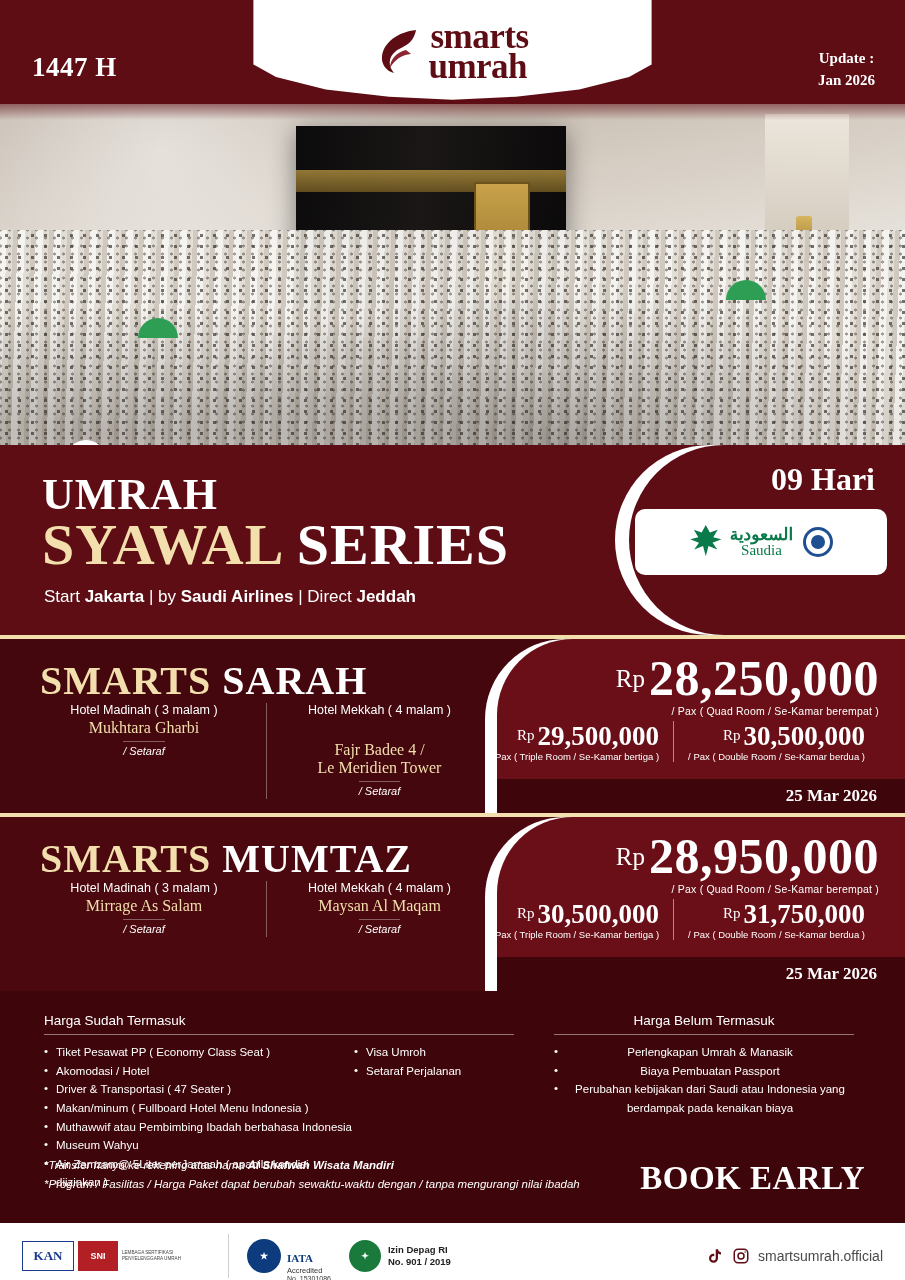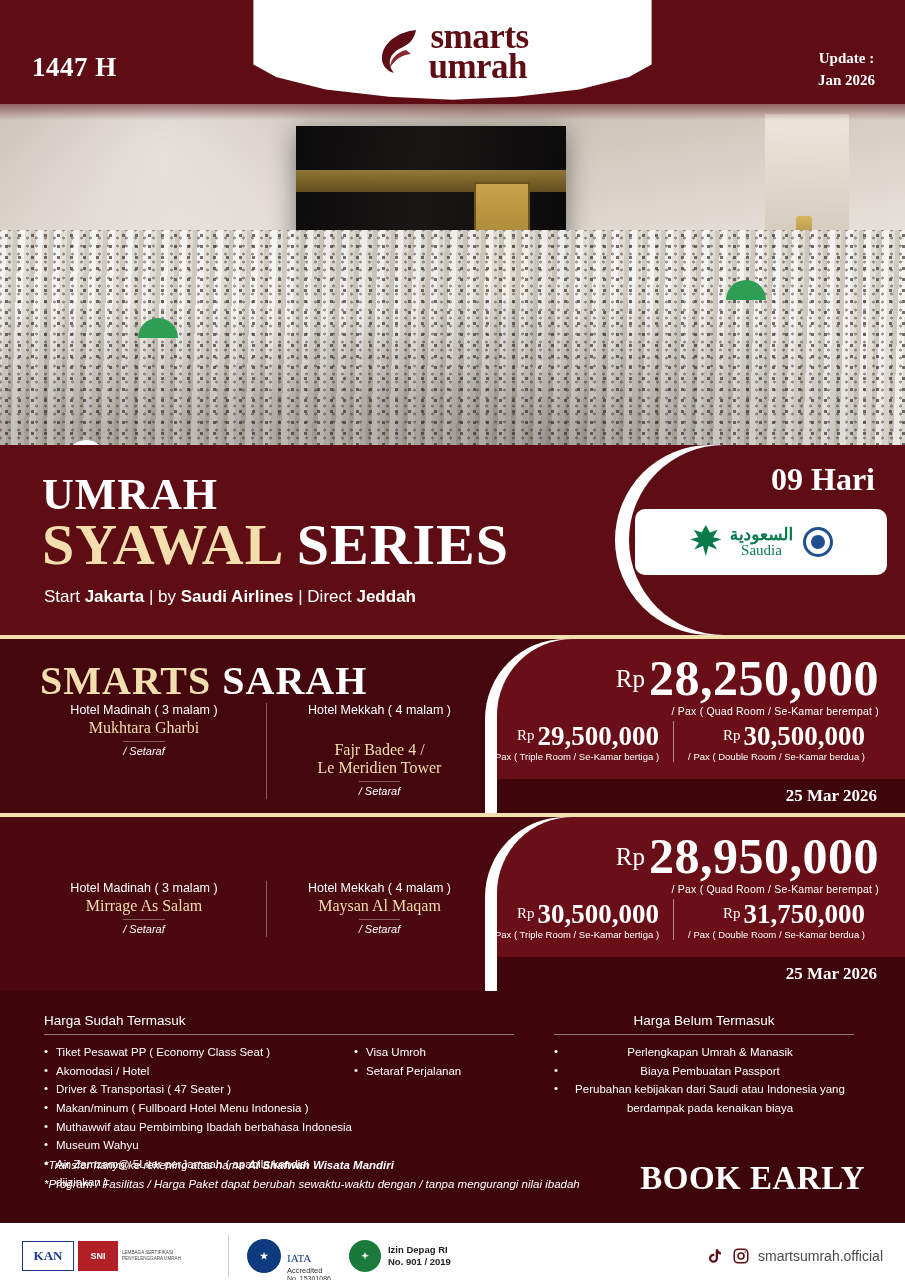--- a/index.html
+++ b/index.html
@@ -354,21 +354,21 @@
   }
   .kan-caption { font-size: 4.6px; color: #444; width: 92px; line-height: 1.25; }
   .iata-box { display: flex; align-items: center; gap: 6px; }
   .iata-emblem {
     width: 34px; height: 34px; border-radius: 50%;
     background: #0e3b7d; color: #fff;
     display: flex; align-items: center; justify-content: center;
     font-size: 9px; font-weight: bold;
   }
   .iata-text { line-height: 1.25; }
-  .iata-text .t1 { font-size: 11px; font-weight: normal; color: #0e3b7d; font-family: "Liberation Serif", serif; margin-top: 24px; }
+  .iata-text .t1 { font-size: 11px; font-weight: bold; color: #0e3b7d; font-family: "Liberation Serif", serif; margin-top: 24px; }
   .iata-text .t2 { font-size: 7.5px; color: #333; }
   .iata-text .t3 { font-size: 7px; color: #333; }
   .depag-box { display: flex; align-items: center; gap: 7px; }
   .depag-emblem {
     width: 32px; height: 32px; border-radius: 50%;
     background: #1a7a3c; color: #fff;
     display: flex; align-items: center; justify-content: center;
     font-size: 9px; font-weight: bold;
   }
   .depag-text { line-height: 1.3; }
@@ -484,20 +484,24 @@
       </div>
     </div>
     <div class="depart-bar">
       <span>25 Mar 2026</span>
     </div>
   </div>
 
   <div class="pkg alt">
     <div class="pkg-price-panel"></div>
     <div class="pkg-price-inner"></div>
+    <div class="pkg-name">
+      <span>SMARTS</span>
+      <span class="n2">MUMTAZ</span>
+    </div>
     <div class="hotels">
       <div class="hotel">
         <div class="lbl">Hotel Madinah ( 3 malam )</div>
         <div class="name">Mirrage As Salam</div>
         <div class="setaraf">/ Setaraf</div>
       </div>
       <div class="hotel">
         <div class="lbl">Hotel Mekkah ( 4 malam )</div>
         <div class="name">Maysan Al Maqam</div>
         <div class="setaraf">/ Setaraf</div>

